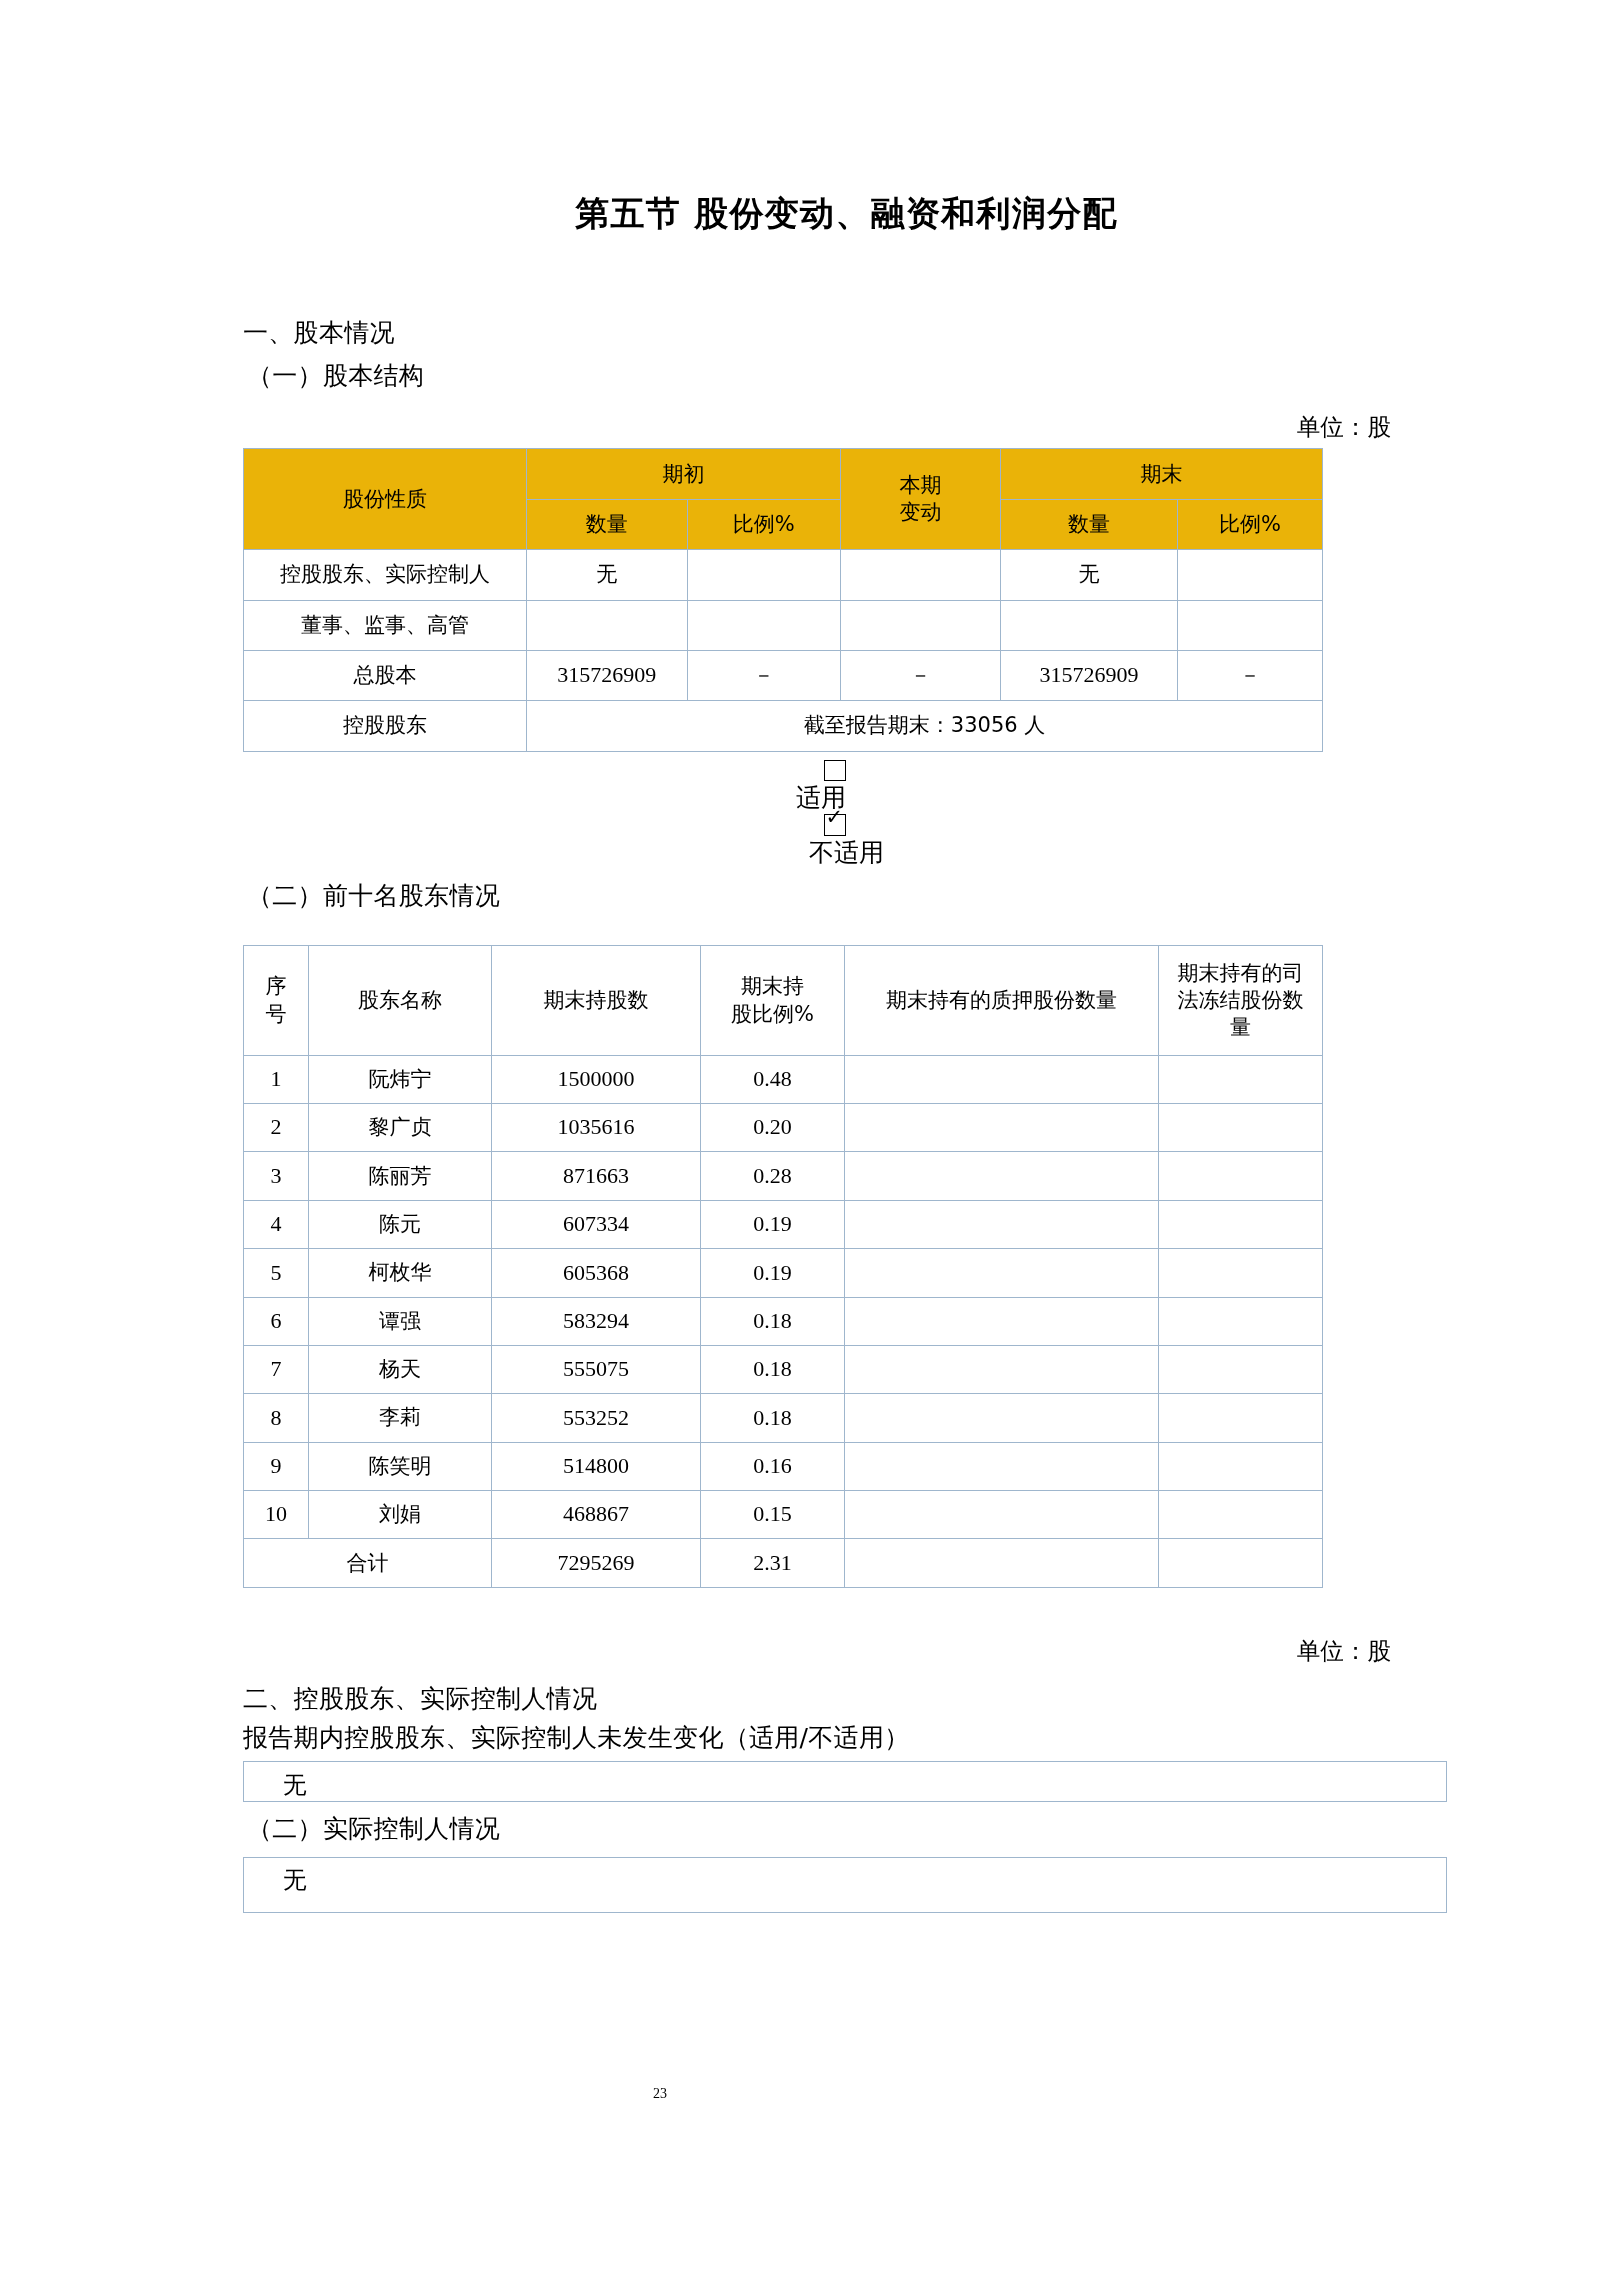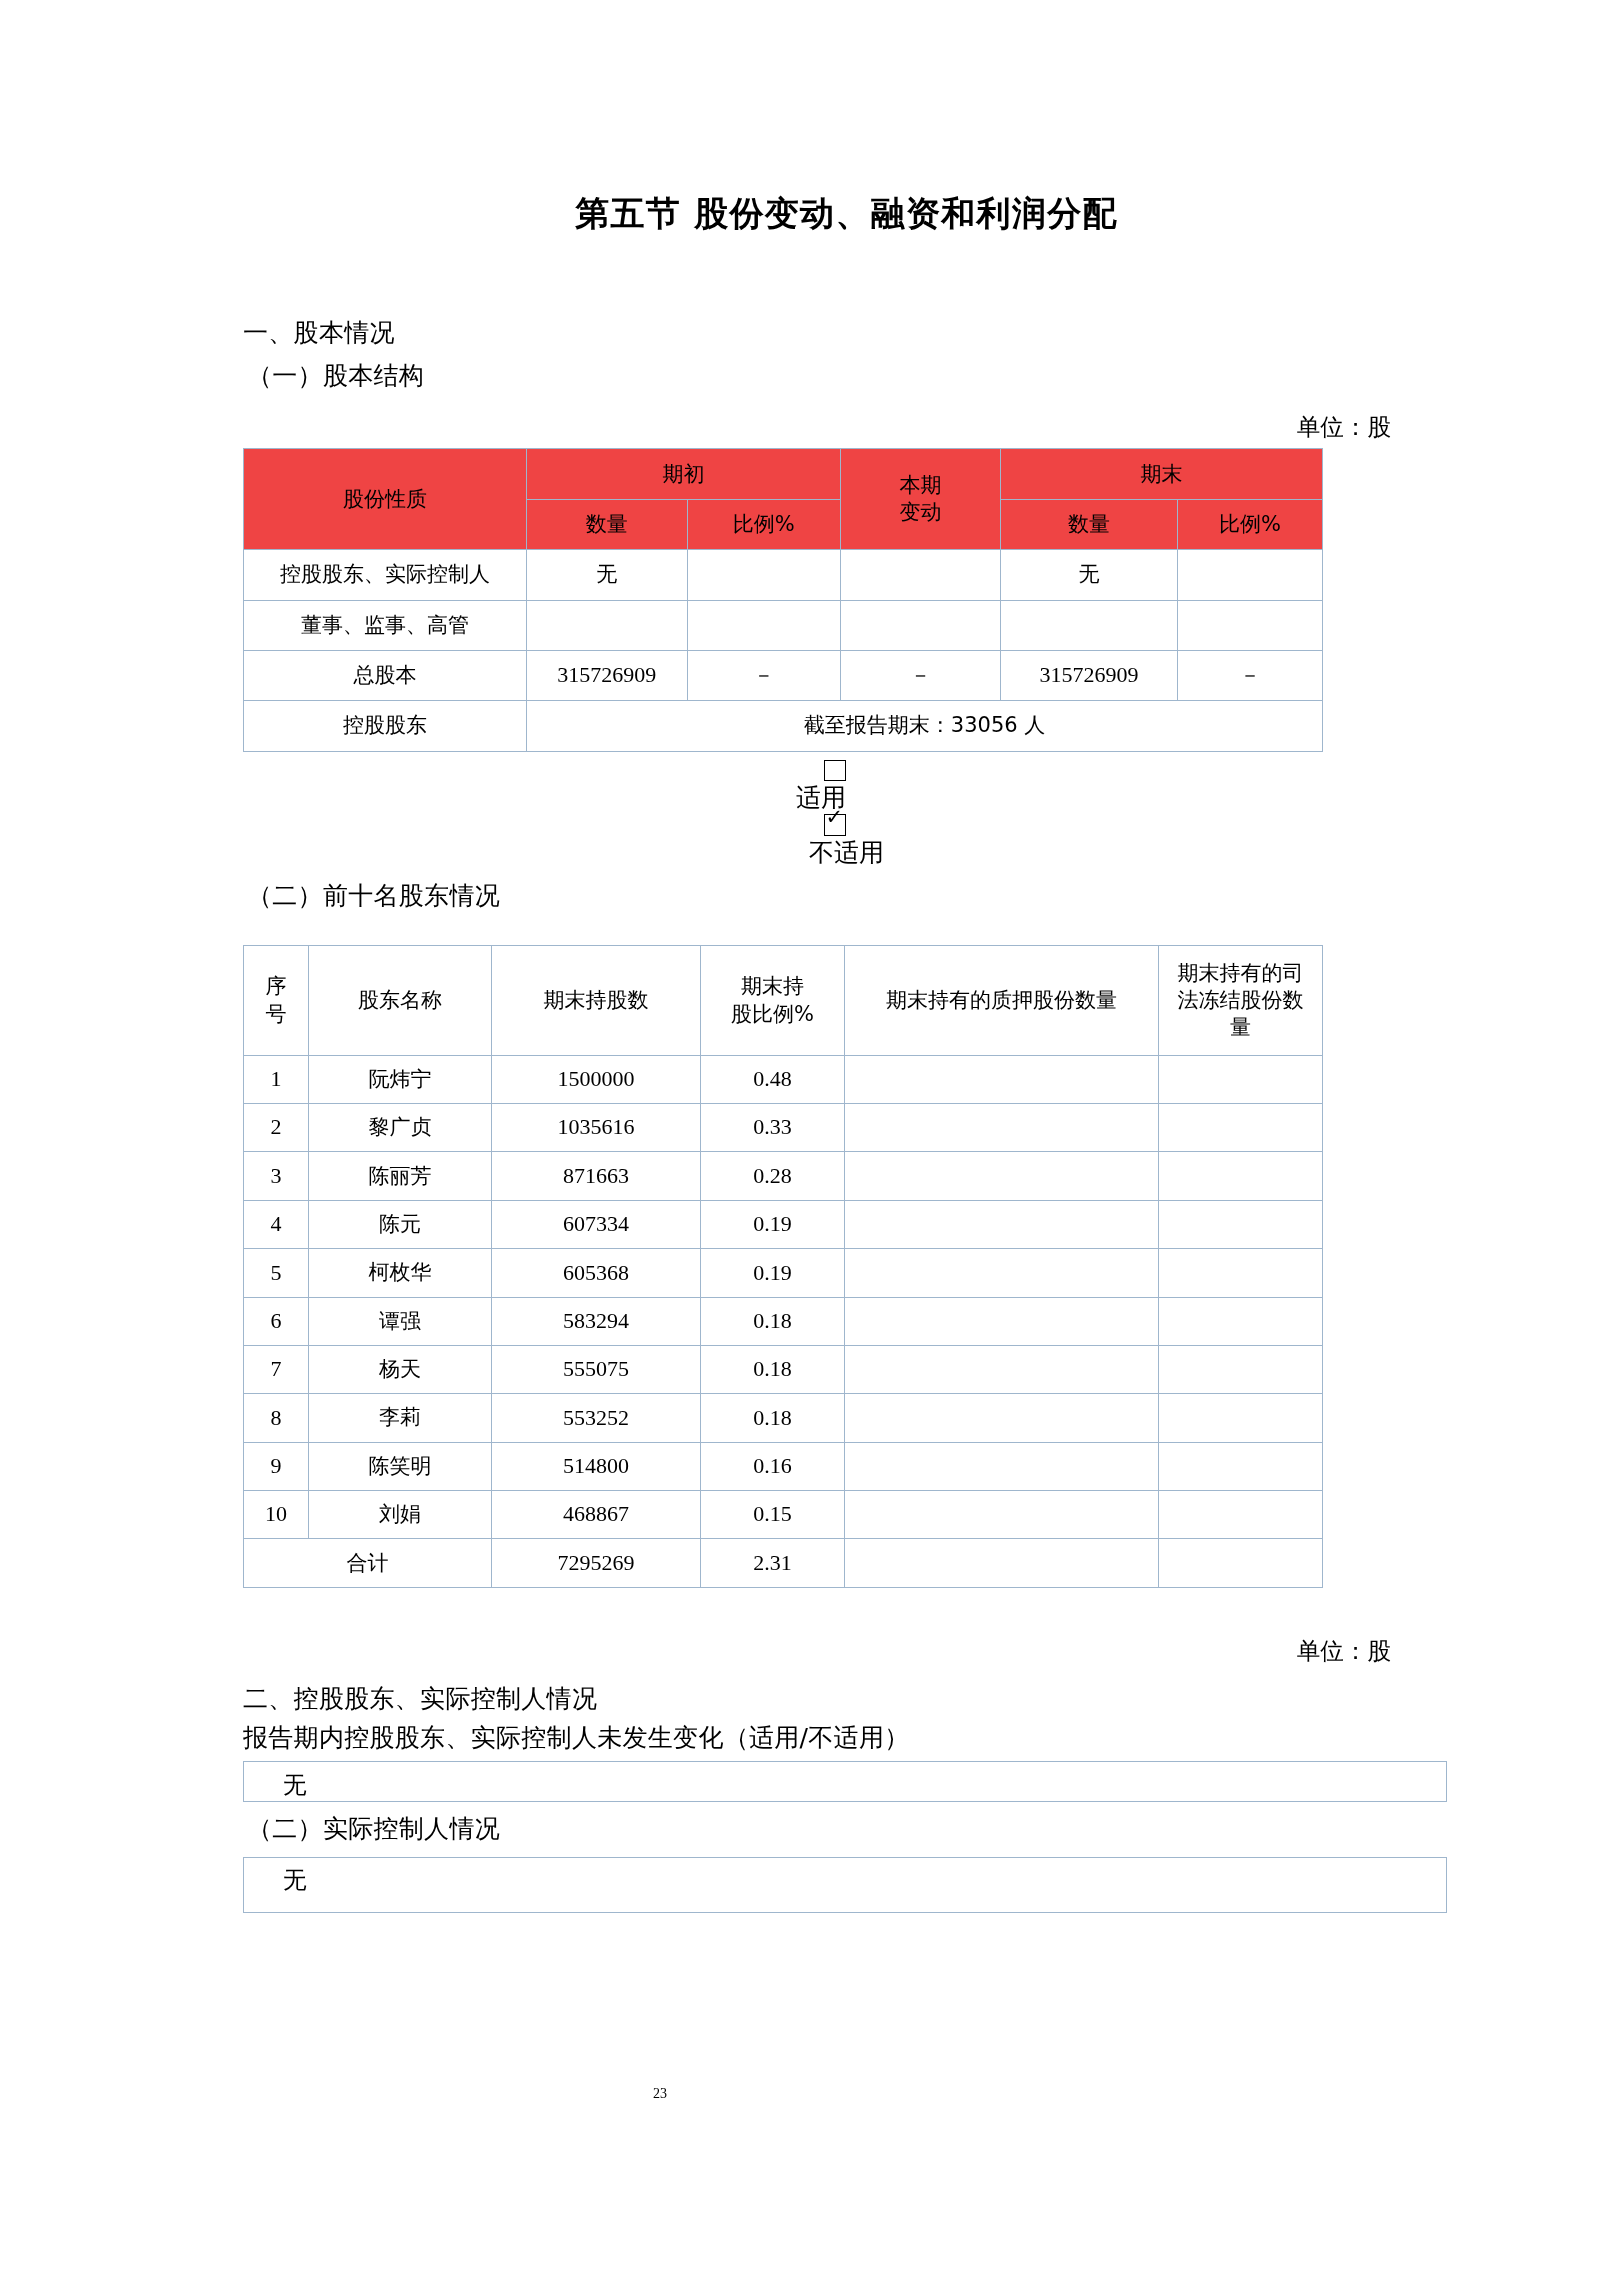--- a/index.html
+++ b/index.html
@@ -73,21 +73,21 @@
     border: 1.3px solid #9fb6cd;
     font-size: 21px;
     font-family: "DejaVu Sans", "Liberation Sans", sans-serif;
     text-align: center;
     vertical-align: middle;
     padding: 5.2px 3.9px;
     font-weight: normal;
     line-height: 1.3;
   }
   table.capital th.hdr {
-    background: #ef4444;
+    background: #eab308;
     font-weight: normal;
   }
   .cell-num {
     font-family: "Liberation Serif", "DejaVu Serif", serif;
     font-size: 22px;
   }
 
   table.capital {
     width: 1080px;
   }
@@ -286,21 +286,21 @@
           <td>阮炜宁</td>
           <td class="num">1500000</td>
           <td class="pct">0.48</td>
           <td></td>
           <td></td>
         </tr>
         <tr>
           <td class="seq">2</td>
           <td>黎广贞</td>
           <td class="num">1035616</td>
-          <td class="pct">0.33</td>
+          <td class="pct">0.20</td>
           <td></td>
           <td></td>
         </tr>
         <tr>
           <td class="seq">3</td>
           <td>陈丽芳</td>
           <td class="num">871663</td>
           <td class="pct">0.28</td>
           <td></td>
           <td></td>

